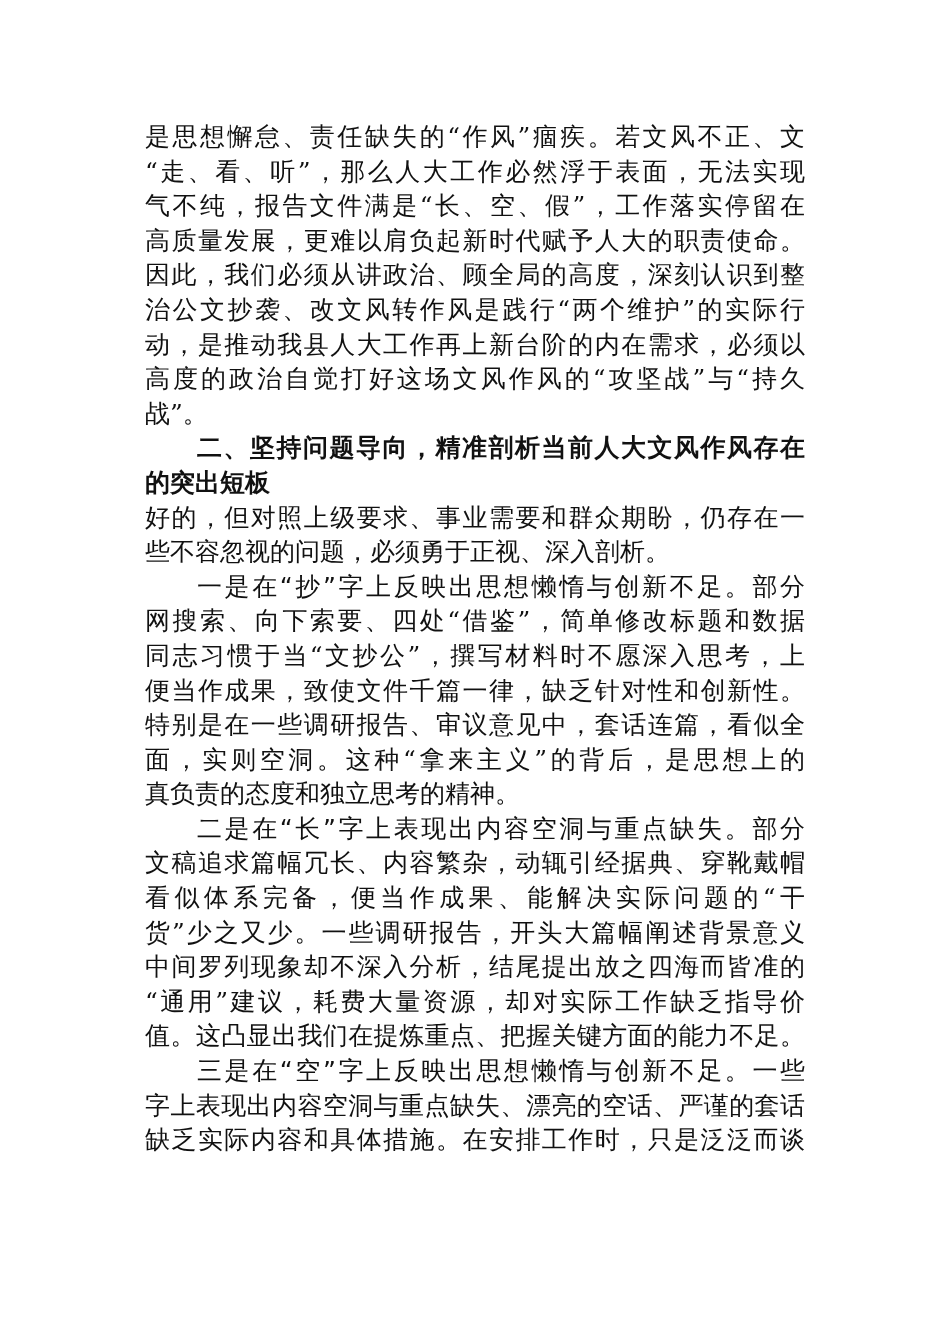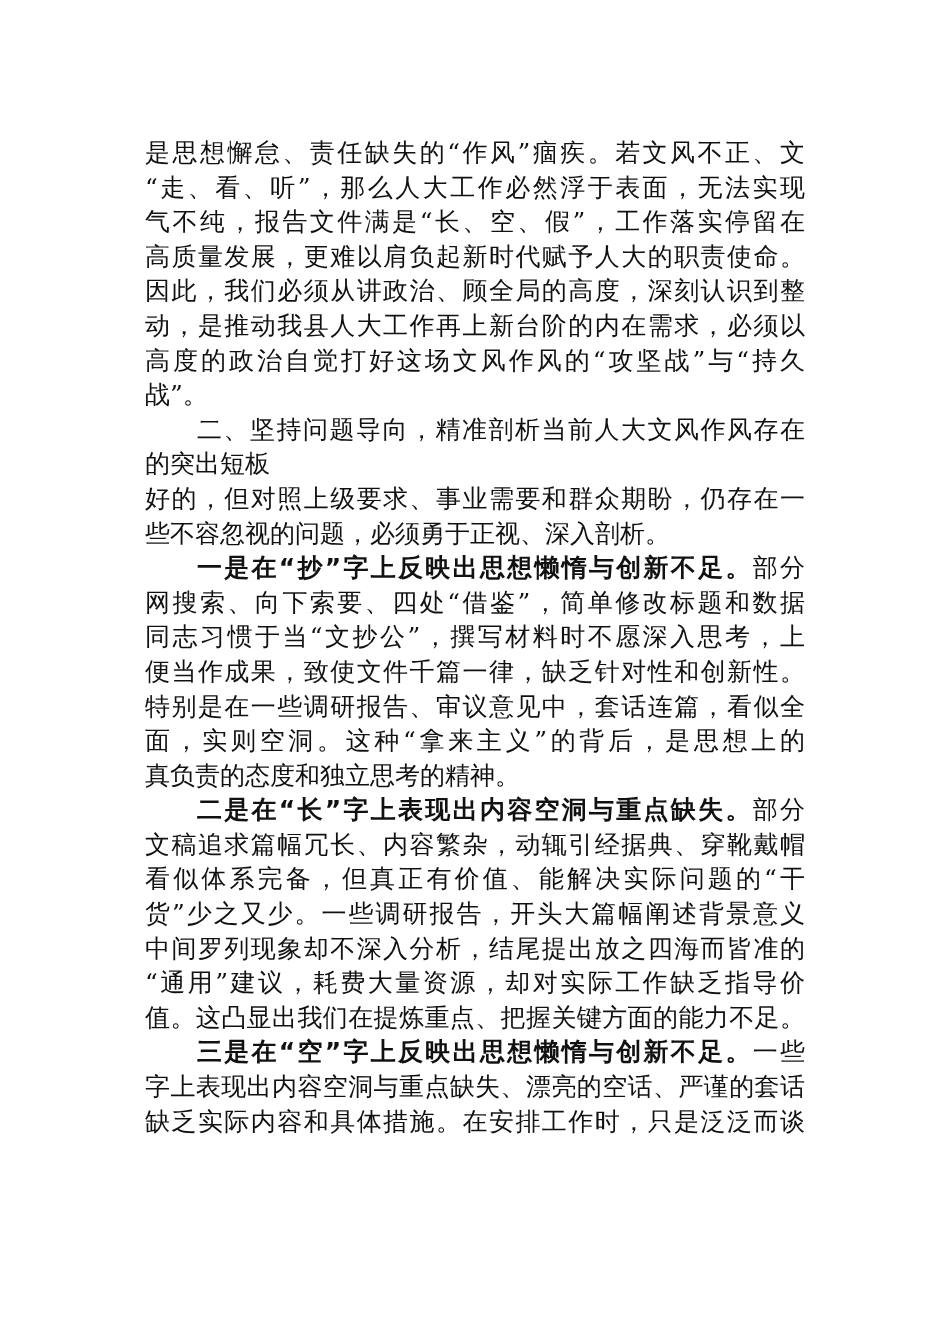--- a/index.html
+++ b/index.html
@@ -9,21 +9,21 @@
   }
   body {
     width: 950px;
     height: 1344px;
     position: relative;
     overflow: hidden;
   }
   .page {
     position: absolute;
     left: 145px;
-    top: 136px;
+    top: 120px;
     width: 660px;
     color: #111111;
     font-family: "DejaVu Serif", "Liberation Serif", serif;
   }
   .line {
     display: block;
     height: 34.6px;
     line-height: 34.6px;
     font-size: 25px;
     white-space: nowrap;
@@ -32,38 +32,39 @@
     letter-spacing: 0px;
   }
   .line.last {
     text-align-last: left;
   }
   .line.indent {
     padding-left: 52px;
   }
   .heading {
     font-family: "DejaVu Sans", "Liberation Sans", sans-serif;
-    font-weight: normal;
+    font-weight: bold;
   }
   .bold {
     font-family: "DejaVu Sans", "Liberation Sans", sans-serif;
-    font-weight: bold;
+    font-weight: normal;
   }
 </style>
 </head>
 <body>
 
 <div class="page">
 
   <div>
     <span class="line">是思想懈怠、责任缺失的“作风”痼疾。若文风不正、文</span>
     <span class="line">“走、看、听”，那么人大工作必然浮于表面，无法实现</span>
     <span class="line">气不纯，报告文件满是“长、空、假”，工作落实停留在</span>
     <span class="line">高质量发展，更难以肩负起新时代赋予人大的职责使命。</span>
     <span class="line">因此，我们必须从讲政治、顾全局的高度，深刻认识到整</span>
+    <span class="line">治公文抄袭、改文风转作风是践行“两个维护”的实际行</span>
     <span class="line">动，是推动我县人大工作再上新台阶的内在需求，必须以</span>
     <span class="line">高度的政治自觉打好这场文风作风的“攻坚战”与“持久</span>
     <span class="line last">战”。</span>
   </div>
 
   <div>
     <span class="line indent heading">二、坚持问题导向，精准剖析当前人大文风作风存在</span>
     <span class="line last heading">的突出短板</span>
   </div>
 
@@ -78,21 +79,21 @@
     <span class="line">同志习惯于当“文抄公”，撰写材料时不愿深入思考，上</span>
     <span class="line">便当作成果，致使文件千篇一律，缺乏针对性和创新性。</span>
     <span class="line">特别是在一些调研报告、审议意见中，套话连篇，看似全</span>
     <span class="line">面，实则空洞。这种“拿来主义”的背后，是思想上的</span>
     <span class="line last">真负责的态度和独立思考的精神。</span>
   </div>
 
   <div>
     <span class="line indent"><span class="bold">二是在“长”字上表现出内容空洞与重点缺失。</span><span>部分</span></span>
     <span class="line">文稿追求篇幅冗长、内容繁杂，动辄引经据典、穿靴戴帽</span>
-    <span class="line">看似体系完备，但真正有价值、能解决实际问题的“干</span>
+    <span class="line">看似体系完备，便当作成果、能解决实际问题的“干</span>
     <span class="line">货”少之又少。一些调研报告，开头大篇幅阐述背景意义</span>
     <span class="line">中间罗列现象却不深入分析，结尾提出放之四海而皆准的</span>
     <span class="line">“通用”建议，耗费大量资源，却对实际工作缺乏指导价</span>
     <span class="line">值。这凸显出我们在提炼重点、把握关键方面的能力不足。</span>
   </div>
 
   <div>
     <span class="line indent"><span class="bold">三是在“空”字上反映出思想懒惰与创新不足。</span><span>一些</span></span>
     <span class="line">字上表现出内容空洞与重点缺失、漂亮的空话、严谨的套话</span>
     <span class="line">缺乏实际内容和具体措施。在安排工作时，只是泛泛而谈</span>

